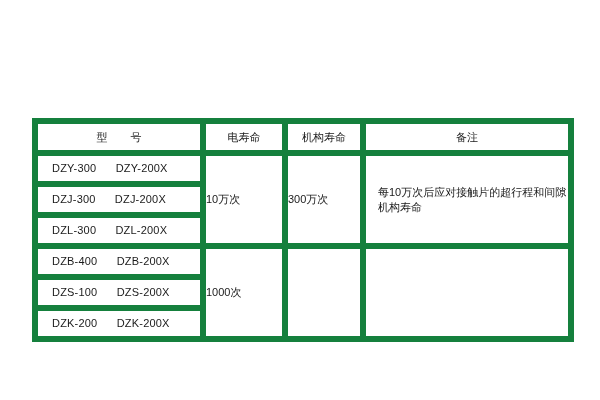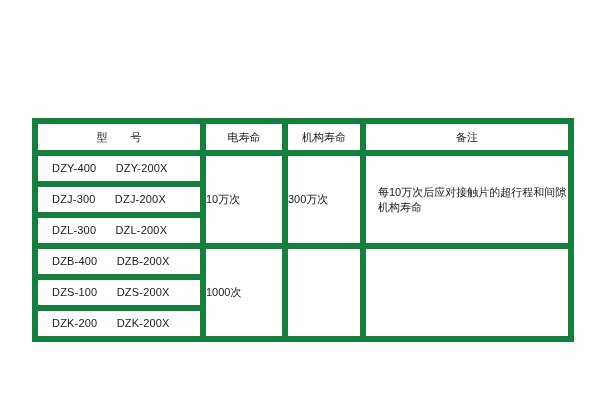--- a/index.html
+++ b/index.html
@@ -98,21 +98,21 @@
           <td class="hdr">
             <span>机构寿命</span>
           </td>
           <td class="hdr">
             <span>备注</span>
           </td>
         </tr>
 
         <tr>
           <td class="model-cell">
-            <span>DZY-400</span>
+            <span>DZY-300</span>
             <span class="m2">DZY-200X</span>
           </td>
           <td class="ctr" rowspan="3">10万次</td>
           <td class="ctr" rowspan="3">300万次</td>
           <td class="note-cell" rowspan="3">
             <div>每10万次后应对接触片的超行程和间隙</div>
             <div>机构寿命</div>
           </td>
         </tr>
 

